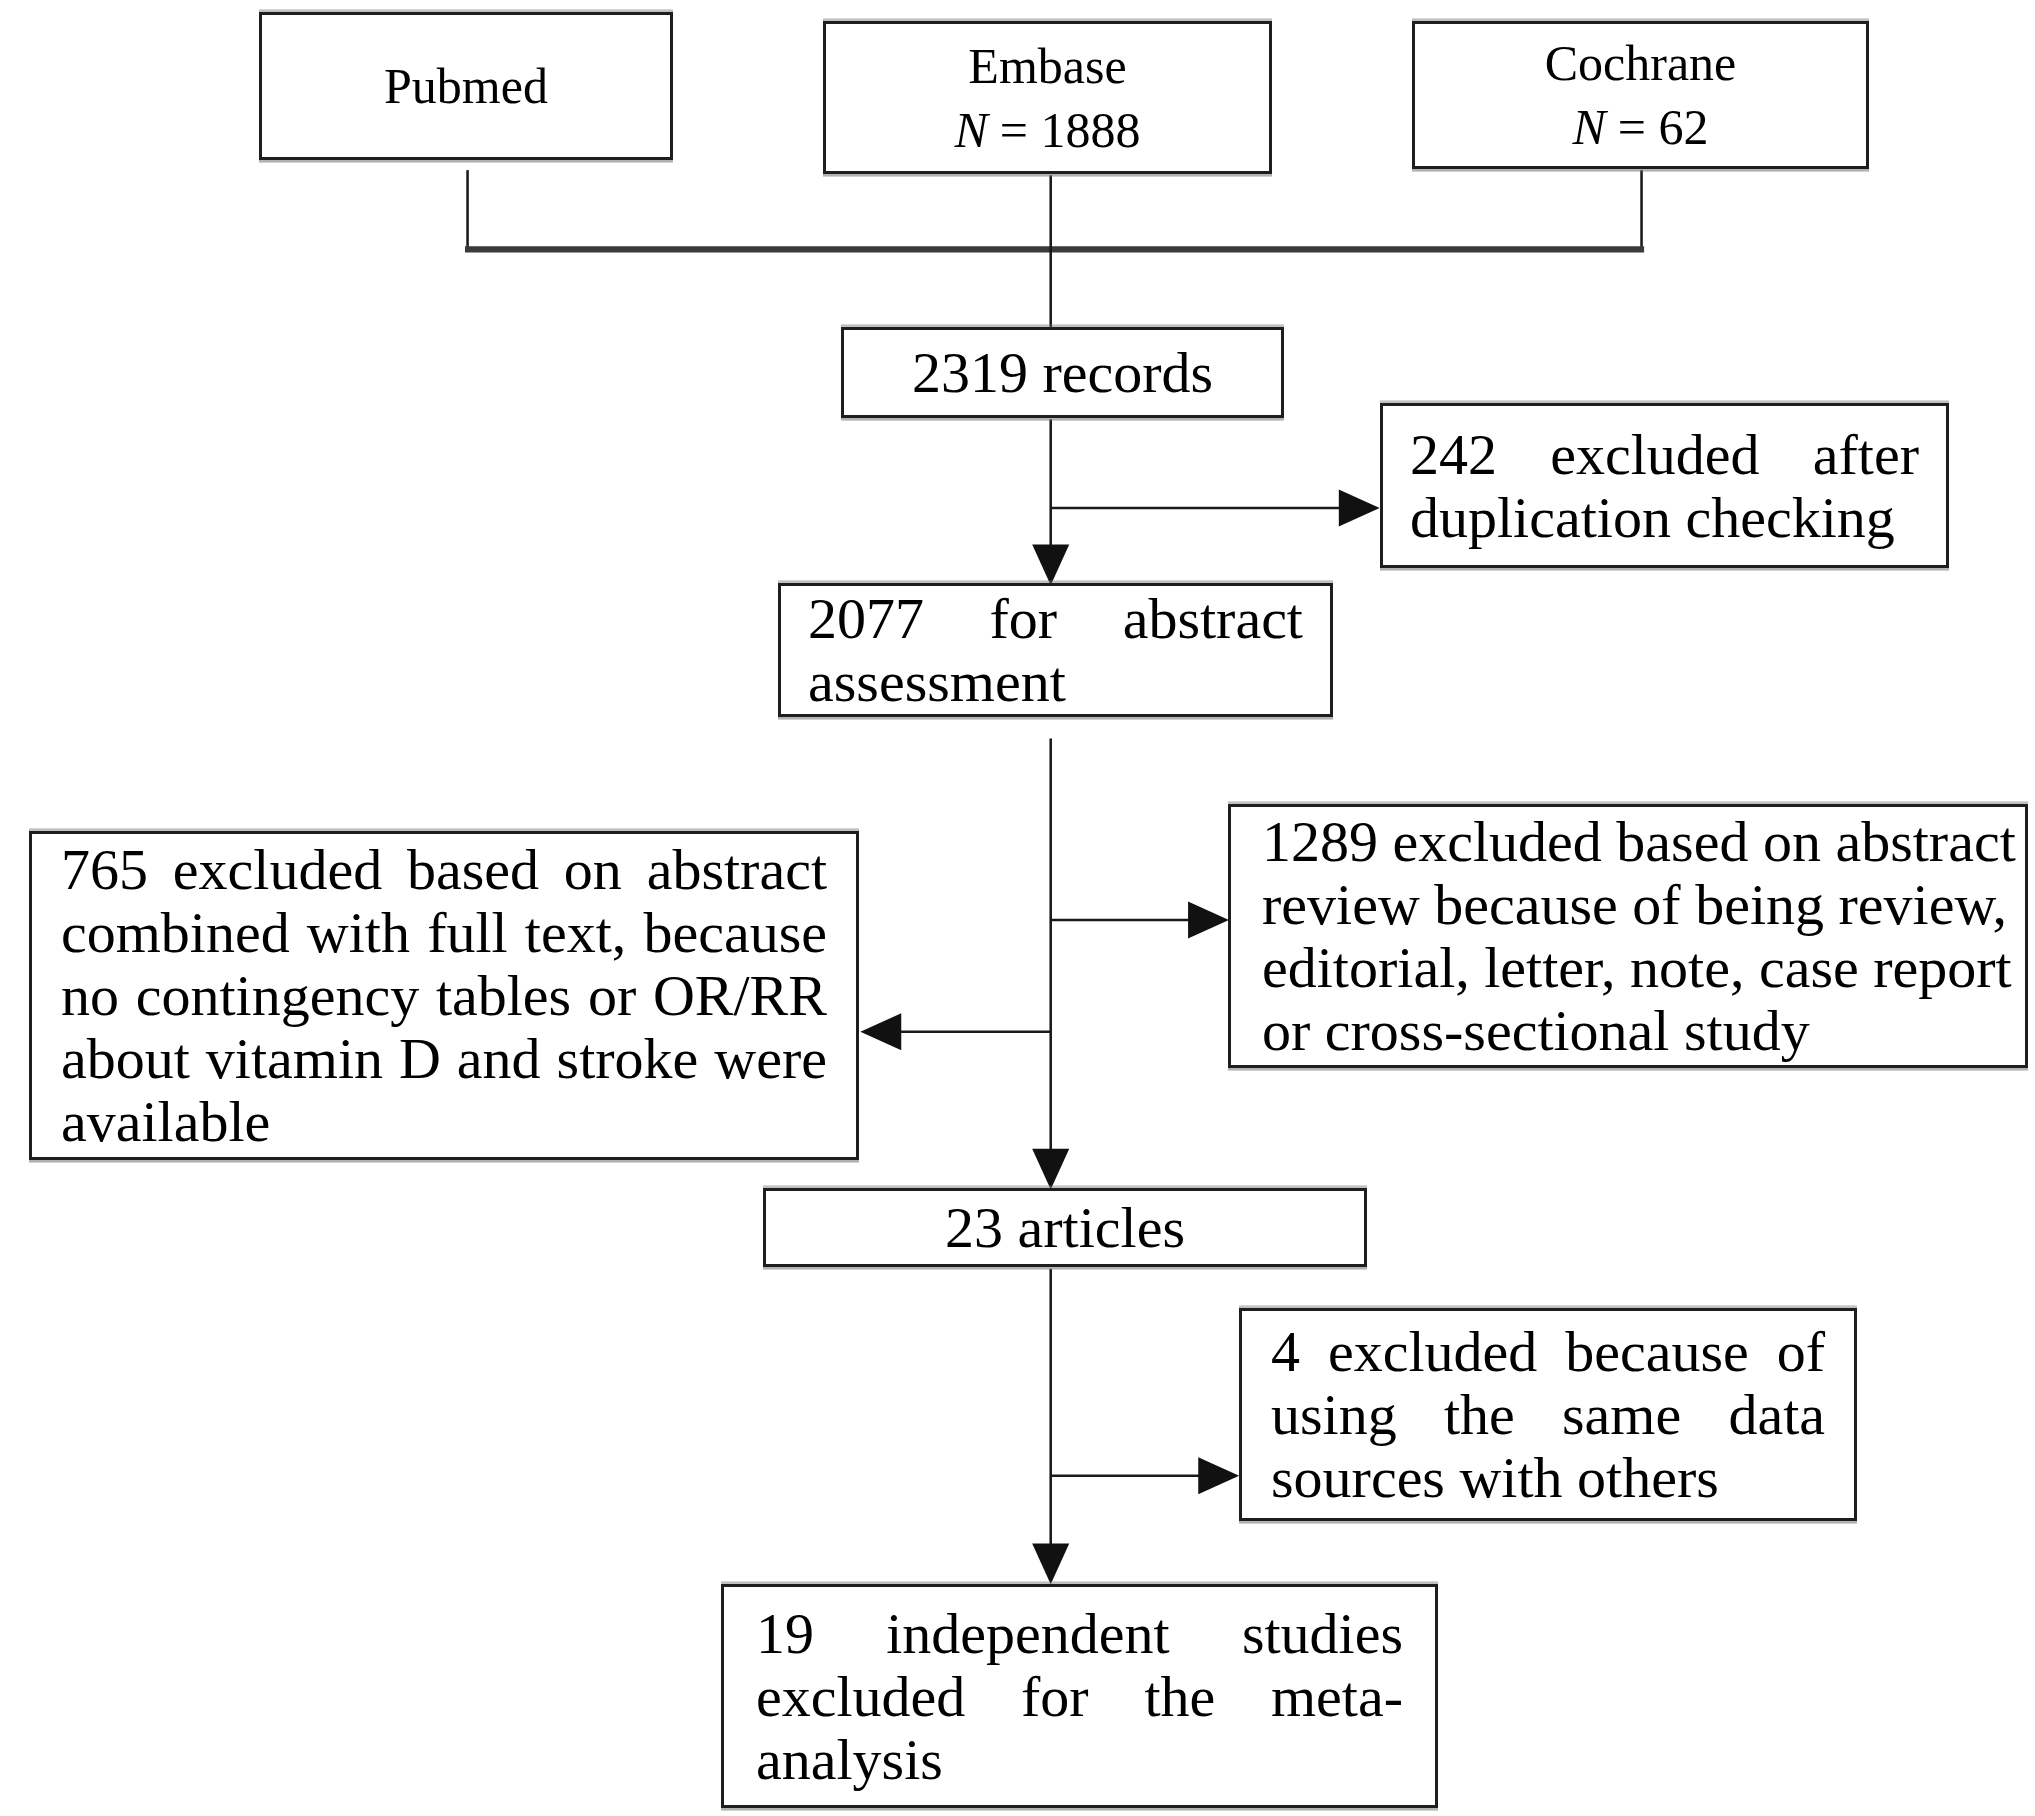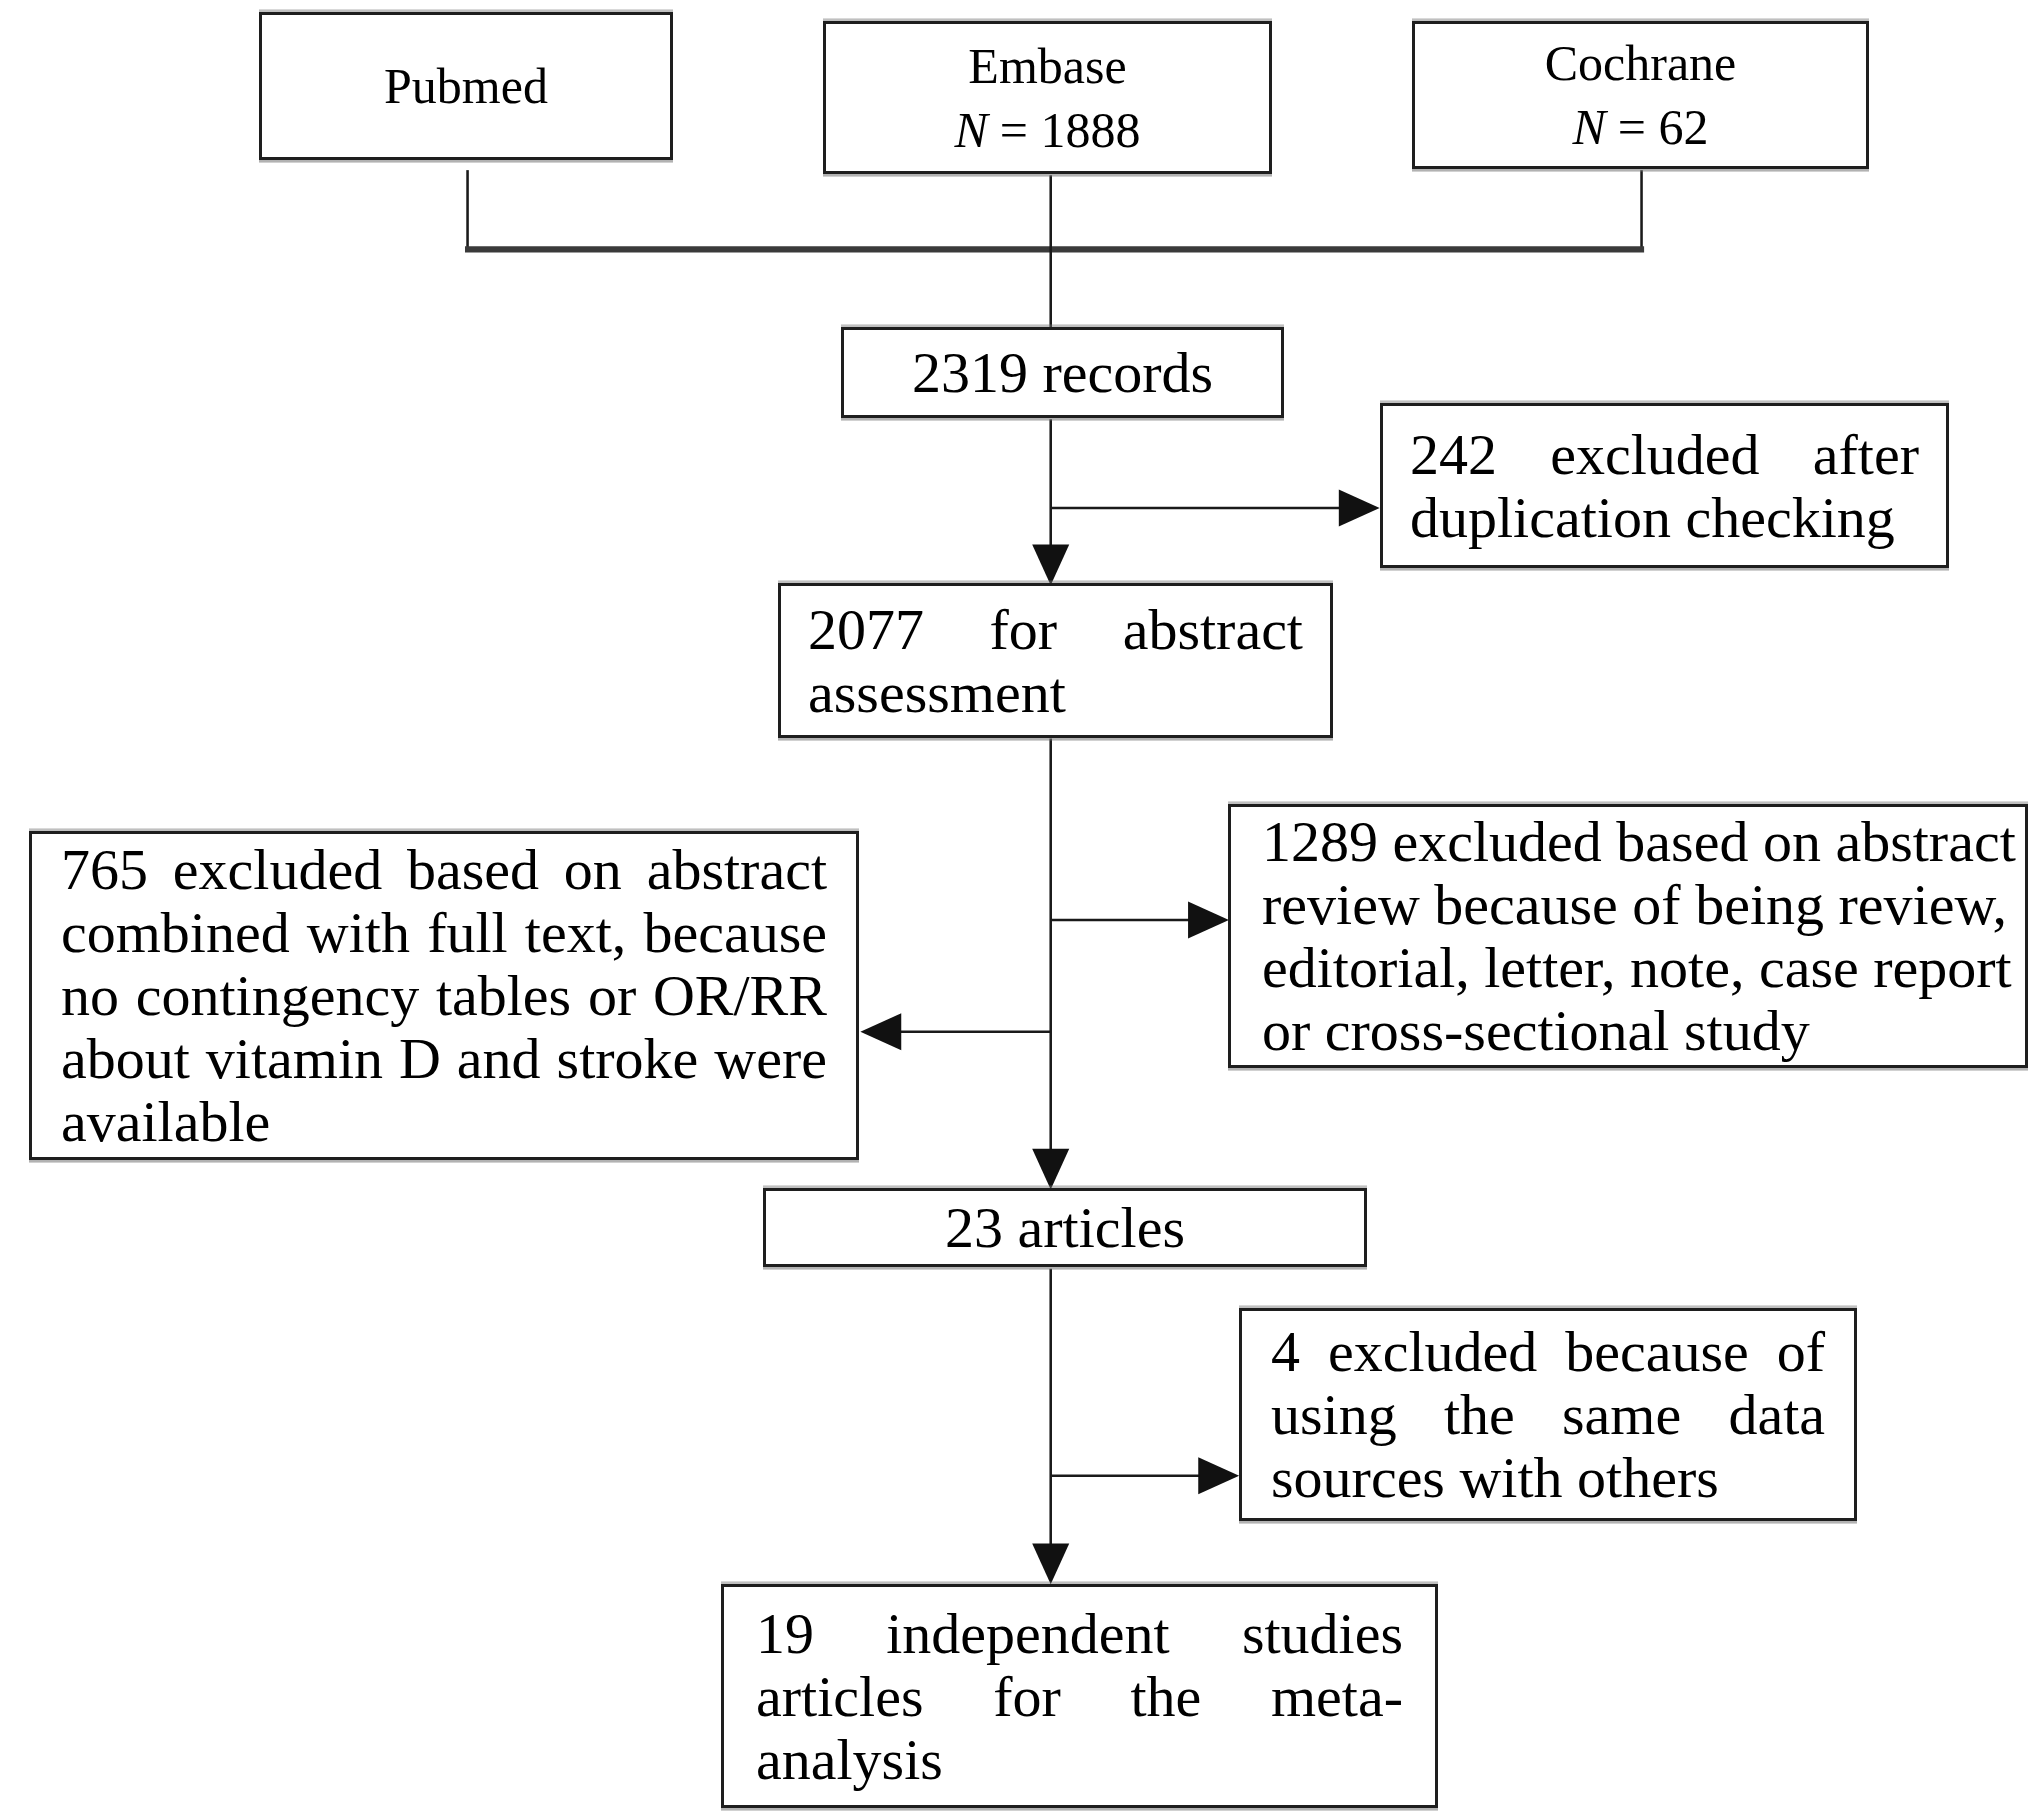--- a/index.html
+++ b/index.html
@@ -40,21 +40,21 @@
   .src-line-1 { font-size: 50px; line-height: 64px; text-align: center; }
   .src-line-2 { font-size: 50px; line-height: 64px; text-align: center; }
   .n-italic { font-style: italic; }
   .n-val { margin-left: 0.24em; }
   
   .b-pubmed   { left: 259px;  top: 12px;   width: 414px;  height: 148px; }
   .b-embase   { left: 823px; top: 21px;   width: 449px;  height: 153px; }
   .b-cochrane { left: 1412px; top: 21px;   width: 457px;  height: 148px; }
   .b-records  { left: 841px; top: 327px;  width: 443px;  height: 91px; }
   .b-dedup    { left: 1380px; top: 403px;  width: 569px;  height: 165px; padding: 0 27px; }
-  .b-assess   { left: 778px; top: 583px;  width: 555px;  height: 155px; padding: 16px 27px; }
+  .b-assess   { left: 778px; top: 583px;  width: 555px;  height: 134px; padding: 16px 27px; }
   .b-fulltext { left: 29px;   top: 831px; width: 830px; height: 329px; padding: 0 29px; }
   .b-absexcl  { left: 1228px; top: 804px; width: 800px; height: 264px; padding: 0 31px; }
   .b-articles { left: 763px; top: 1188px; width: 604px;  height: 79px; }
   .b-samedata { left: 1239px; top: 1308px; width: 618px;  height: 213px; padding: 0 29px; }
   .b-included { left: 721px; top: 1584px; width: 717px; height: 224px; padding: 0 32px; }
   .wire { stroke: #1a1a1a; fill: none; }
   .wire-thin { stroke-width: 4px; }
   .wire-heavy { stroke: #3a3a3a; stroke-width: 10px; }
   .arrowhead { fill: #111111; stroke: none; }
 </style>
@@ -140,18 +140,18 @@
   </div>
 
   <div class="box b-samedata">
     <span class="ln j">4 excluded because of</span>
     <span class="ln j">using the same data</span>
     <span class="ln last">sources with others</span>
   </div>
 
   <div class="box b-included">
     <span class="ln j">19 independent studies</span>
-    <span class="ln j">articles for the meta-</span>
+    <span class="ln j">excluded for the meta-</span>
     <span class="ln last">analysis</span>
   </div>
 
 </div>
 
 
 </body></html>

